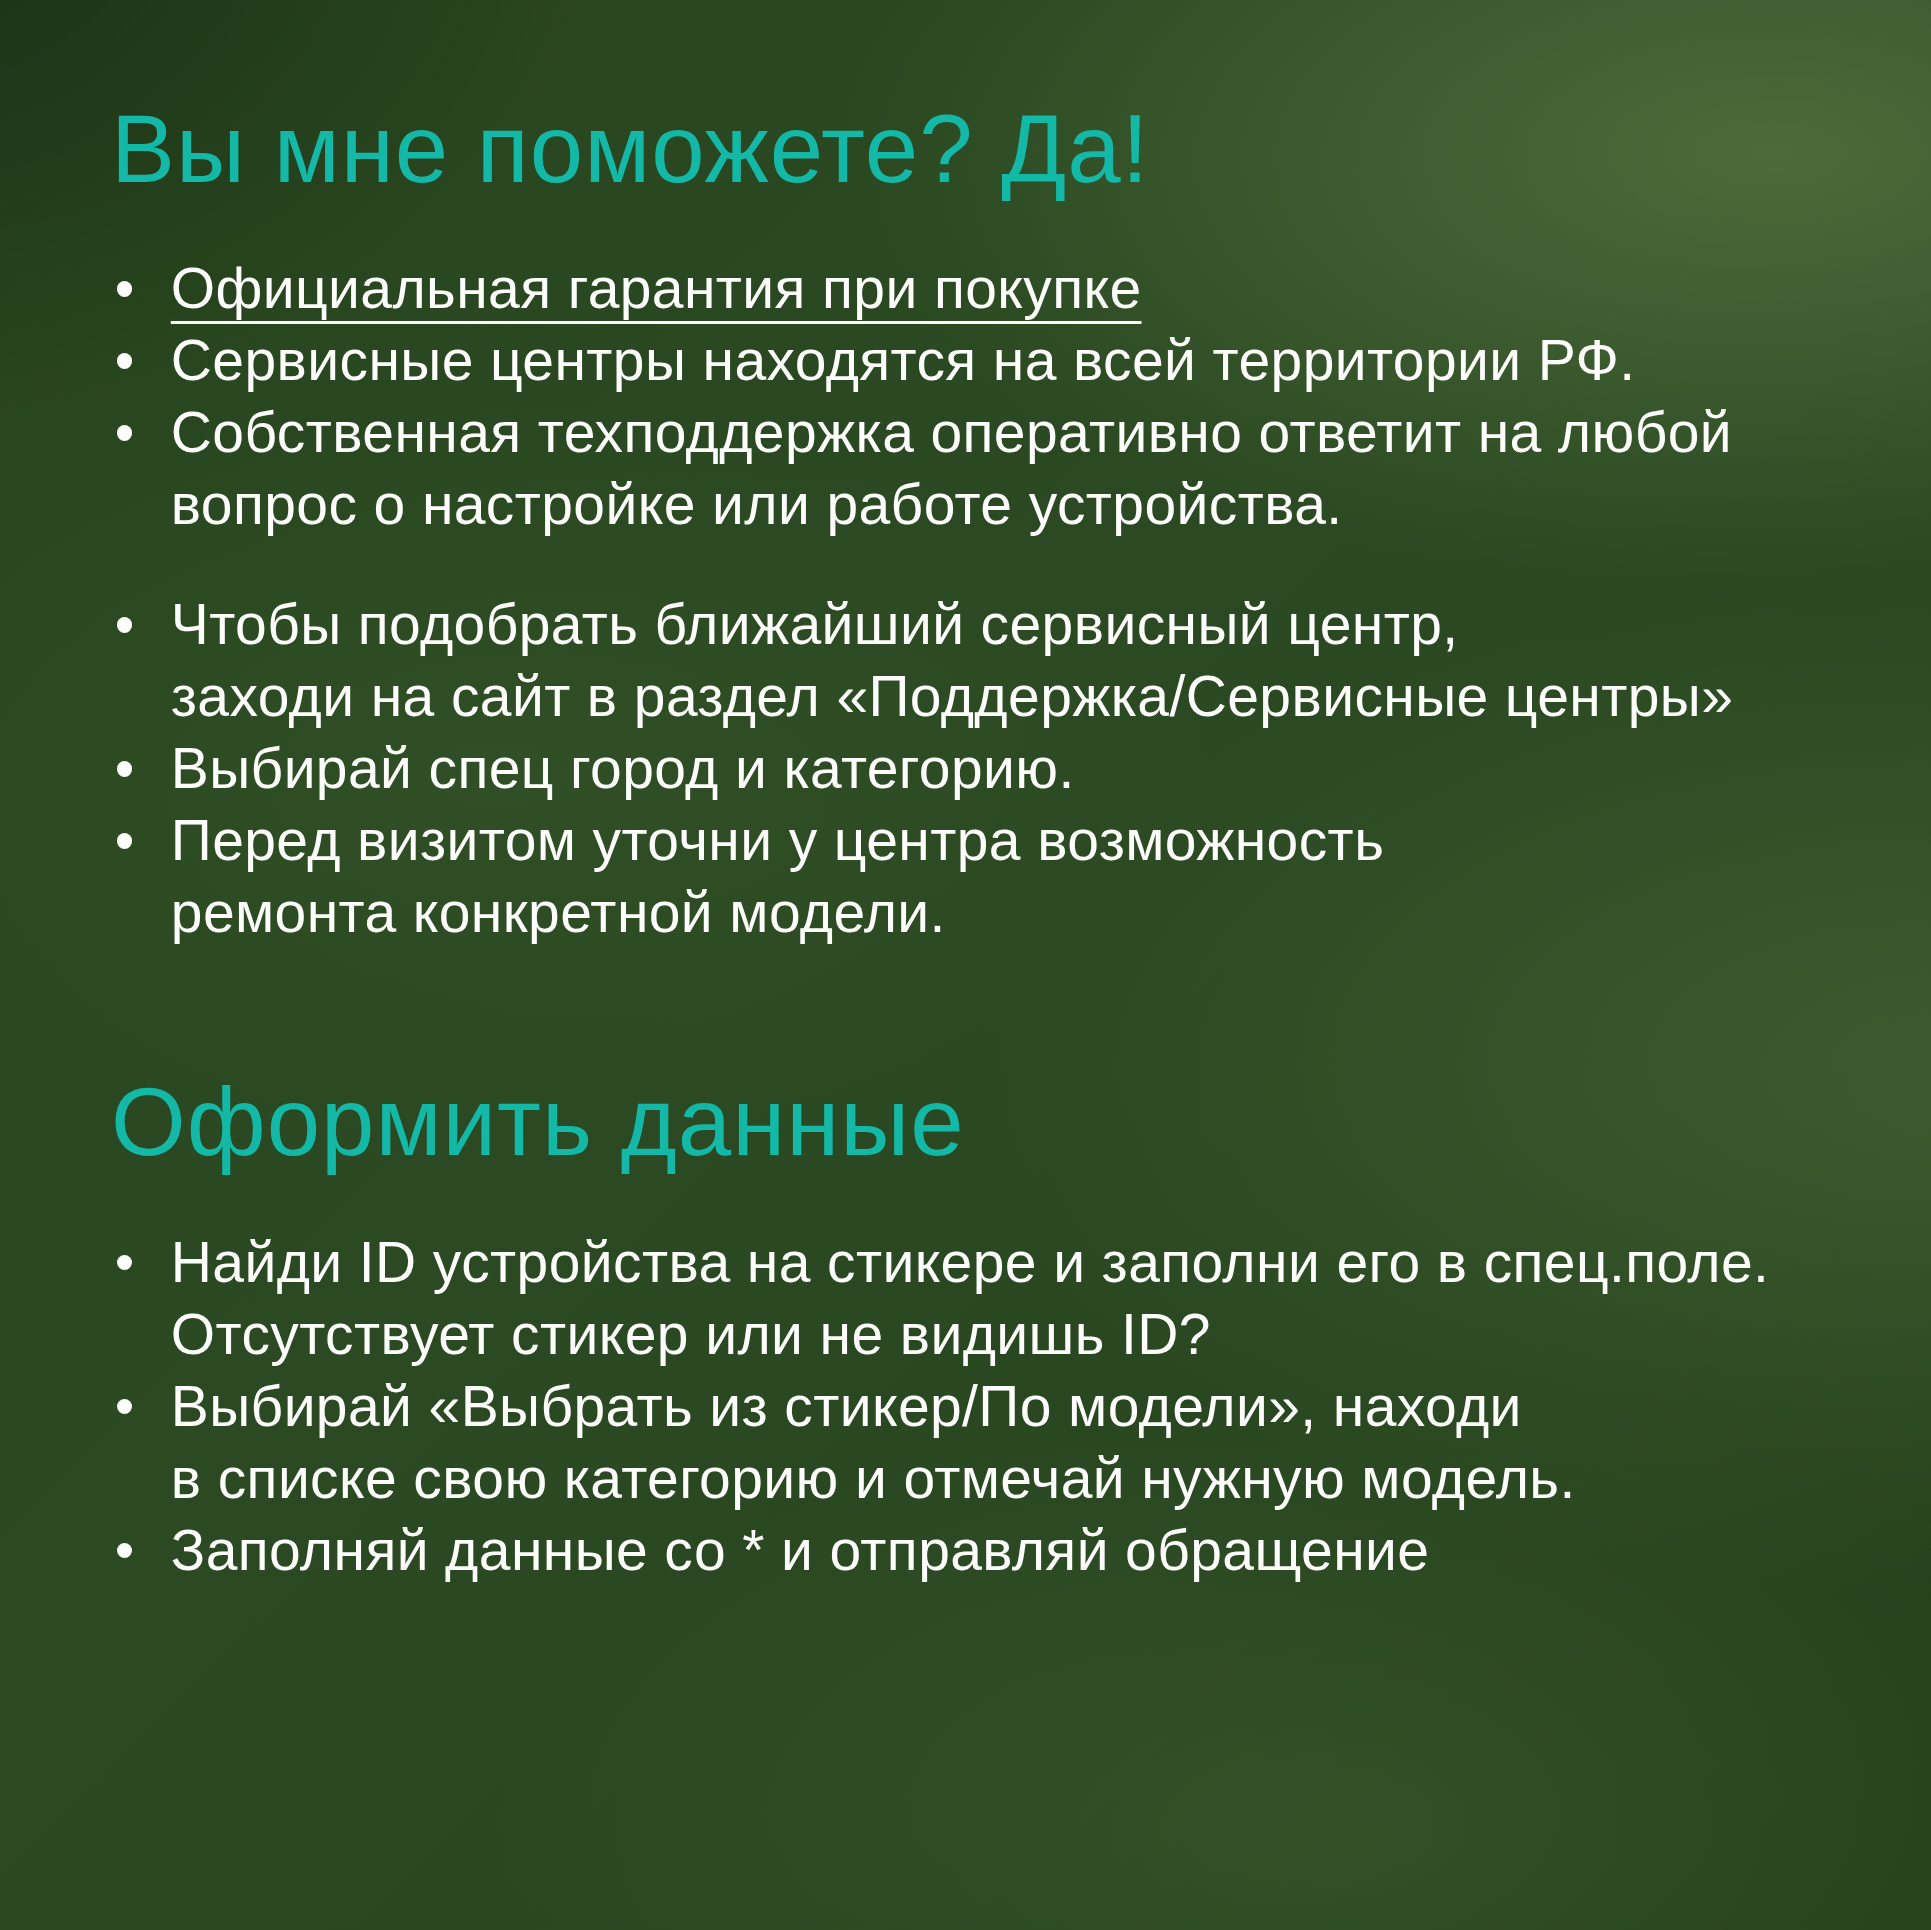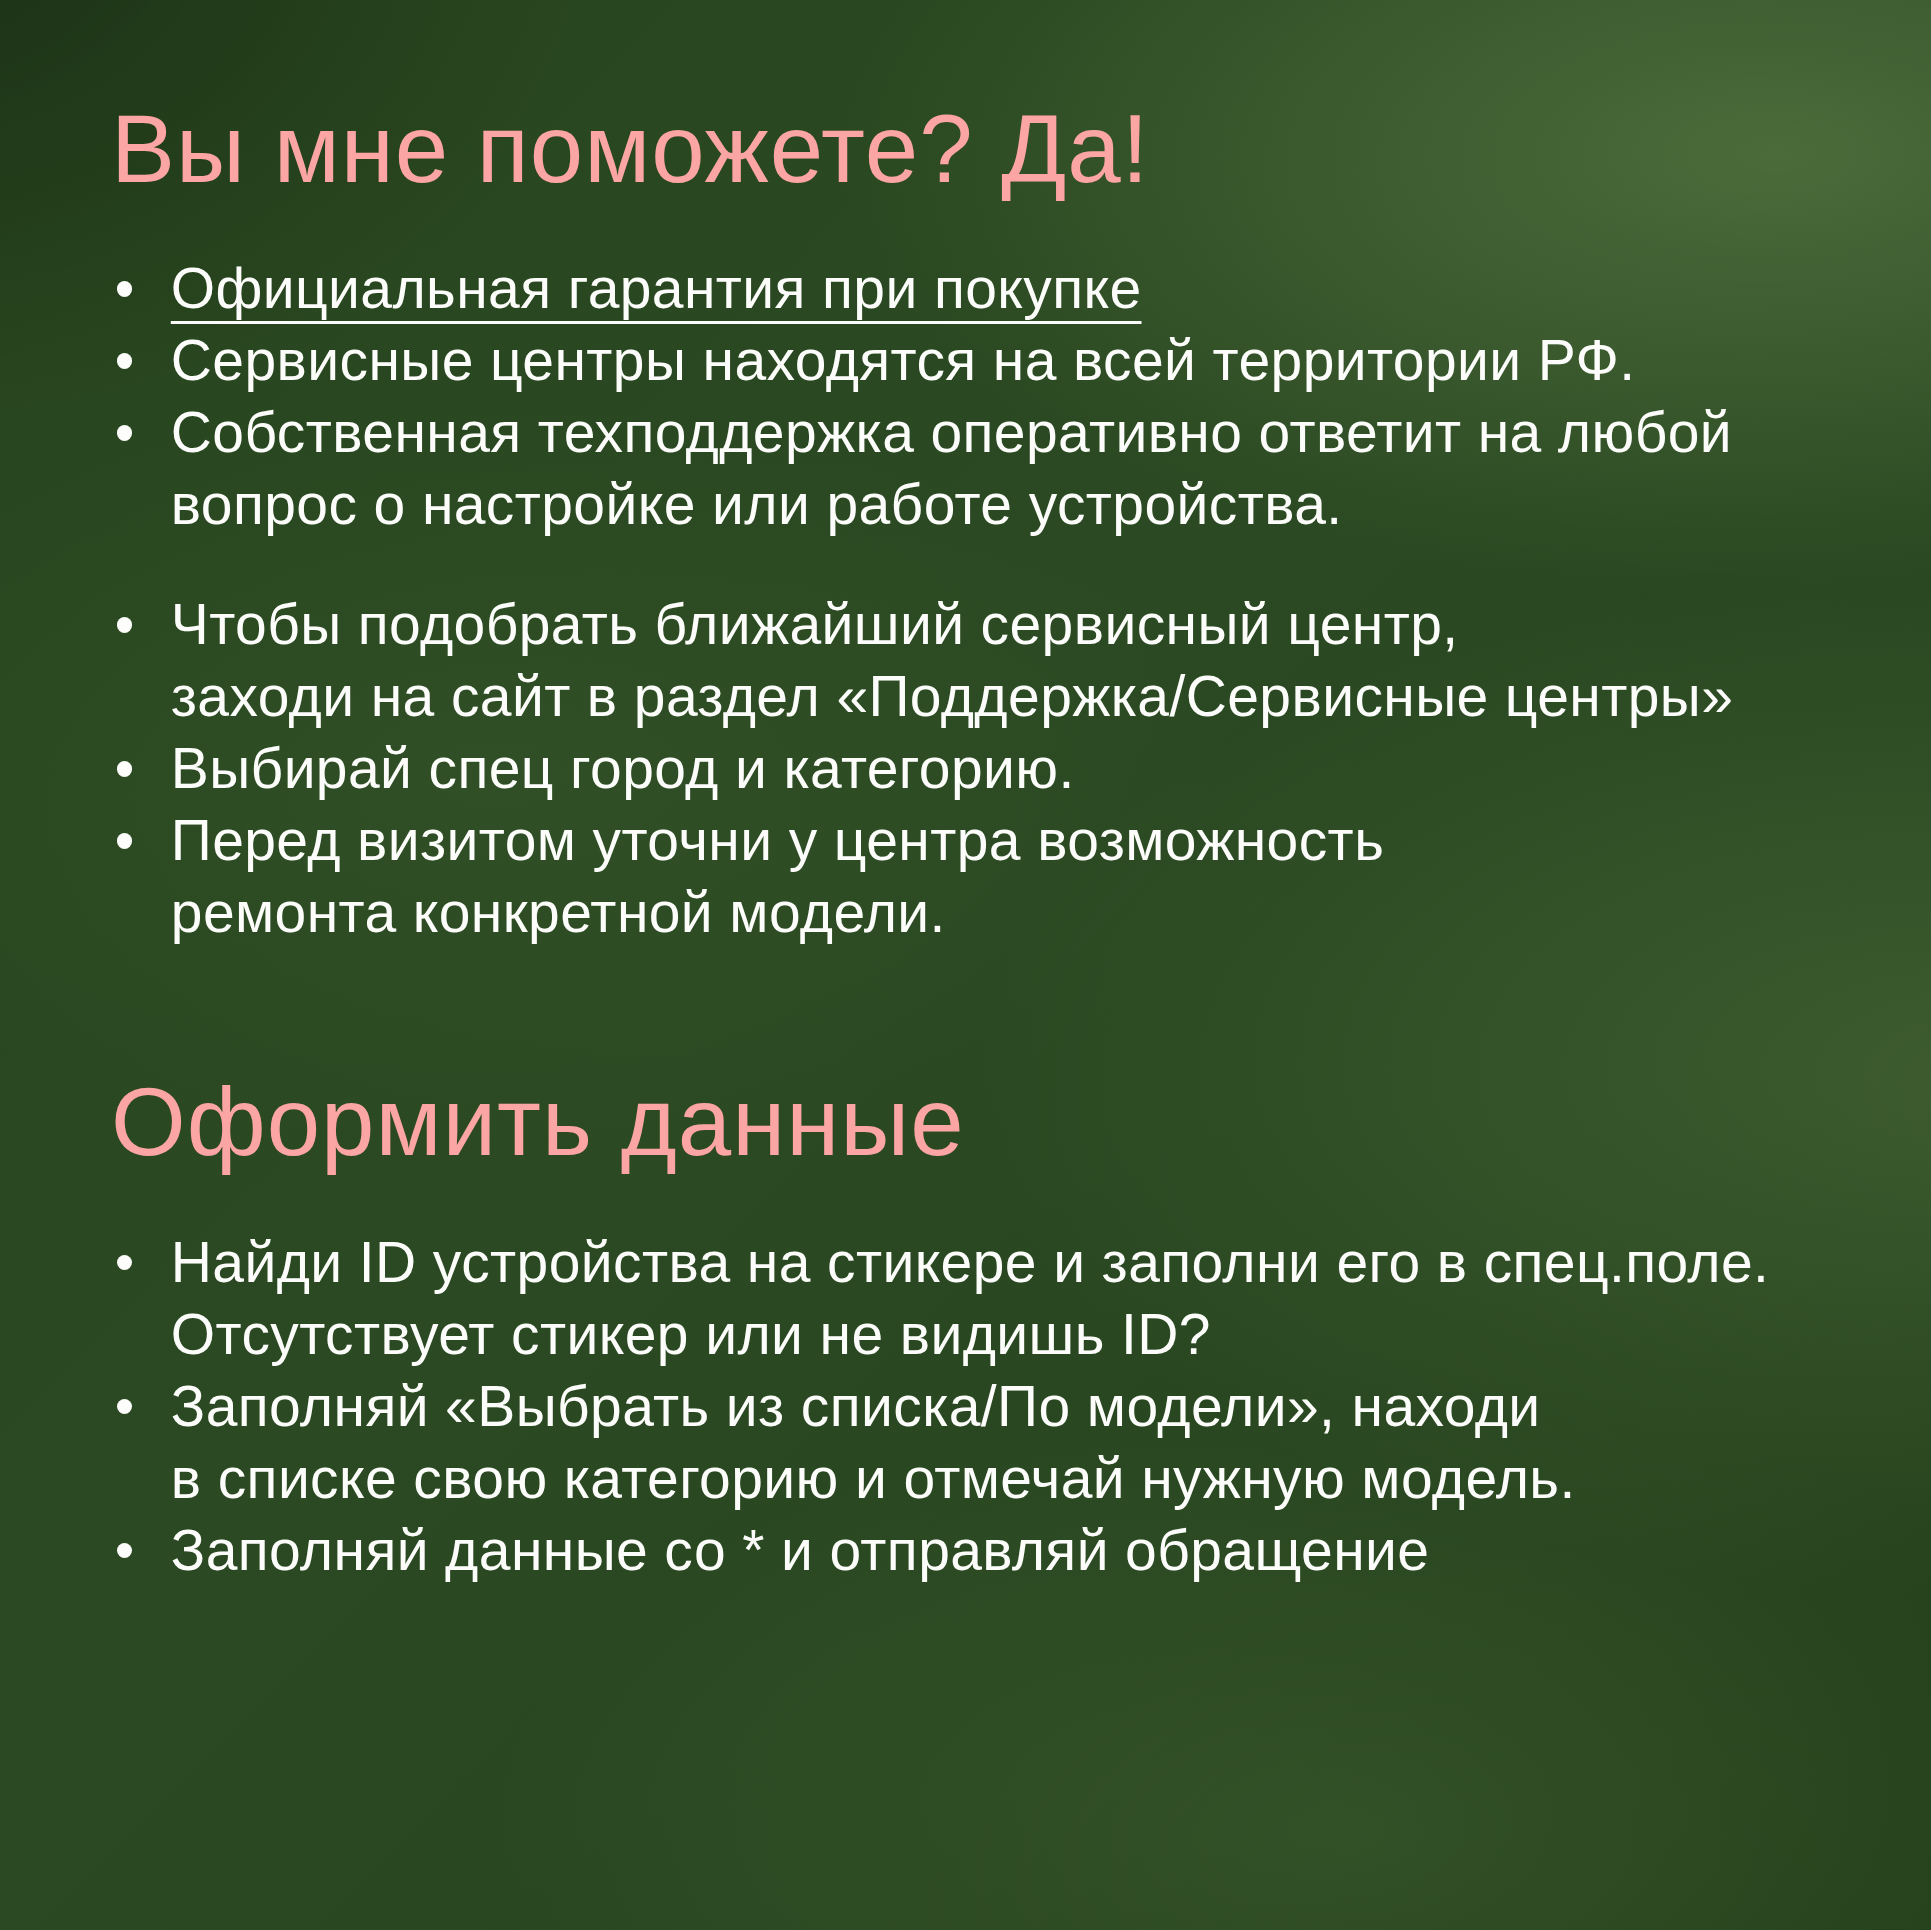--- a/index.html
+++ b/index.html
@@ -28,21 +28,21 @@
     padding: 37px 97px 0 111px;
   }
   .section { margin: 0; }
   .section-heading {
     margin: 0;
     padding-top: 56px;
     font-size: 96px;
     font-weight: 300;
     line-height: 1.16;
     letter-spacing: 1px;
-    color: #fca5a5;
+    color: #14b8a6;
   }
   .bullet-list {
     list-style: none;
     margin: 48px 0 0 0;
     padding: 0 0 0 5.8px;
   }
   .bullet-item {
     position: relative;
     padding-left: 54px;
     font-size: 57px;
@@ -123,21 +123,21 @@
     <h2 class="section-heading">Оформить данные</h2>
     <ul class="bullet-list">
   <li class="bullet-item">
     <span class="bullet-dot"></span>
     <span class="bullet-text">Найди ID устройства на стикере и заполни его в спец.поле.
 Отсутствует стикер или не видишь ID?</span>
   </li>
 
   <li class="bullet-item">
     <span class="bullet-dot"></span>
-    <span class="bullet-text">Заполняй «Выбрать из списка/По модели», находи
+    <span class="bullet-text">Выбирай «Выбрать из стикер/По модели», находи
 в списке свою категорию и отмечай нужную модель.</span>
   </li>
 
   <li class="bullet-item">
     <span class="bullet-dot"></span>
     <span class="bullet-text">Заполняй данные со * и отправляй обращение</span>
   </li>
 </ul>
   </section>
 </div>

